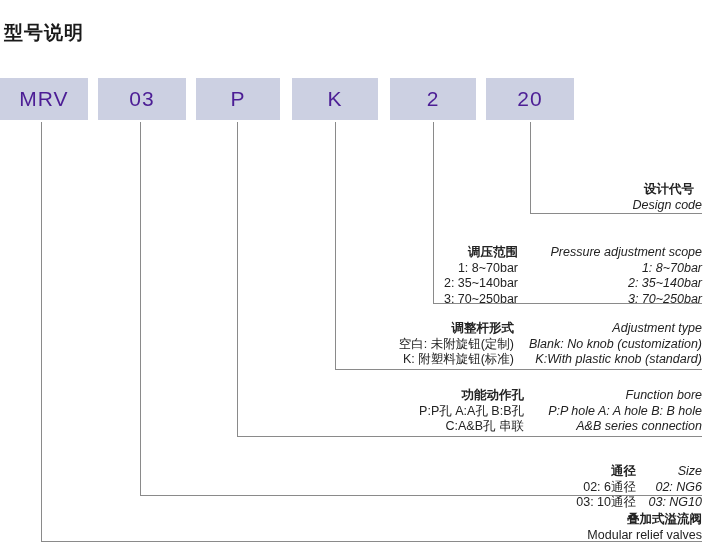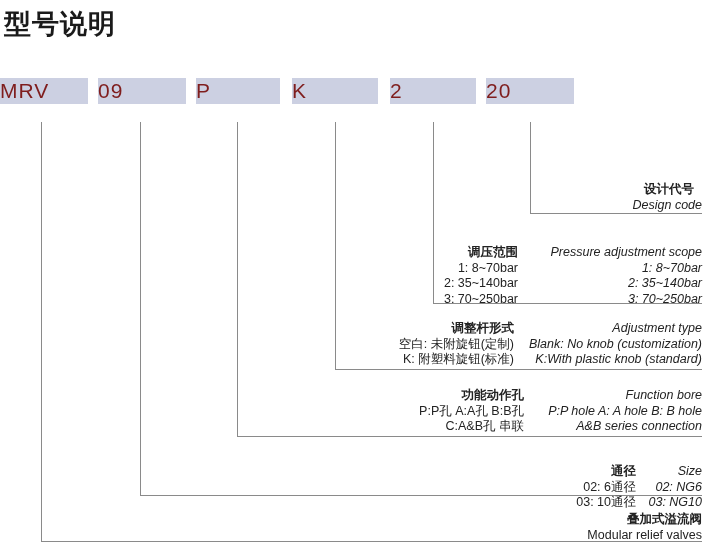--- a/index.html
+++ b/index.html
@@ -8,32 +8,32 @@
     background:#ffffff;
     font-family:"Liberation Sans","DejaVu Sans",sans-serif;
     color:#2b2b2b;
     overflow:hidden;
     position:relative;
   }
   #stage{position:absolute;left:0;top:0;width:705px;height:550px;}
 
   
   .title{
-    position:absolute;left:4px;top:6px;
-    font-size:27px;font-weight:bold;letter-spacing:1px;
+    position:absolute;left:4px;top:20px;
+    font-size:19px;font-weight:bold;letter-spacing:1px;
     color:#1a1a1a;
     white-space:nowrap;
   }
 
   
   .box{
-    position:absolute;top:78px;height:26px;
+    position:absolute;top:78px;height:42px;
     background:#ccd0e2;
-    display:flex;align-items:center;
-    font-size:21px;color:#7f1d1d;letter-spacing:1px;
+    display:flex;align-items:center;justify-content:center;
+    font-size:21px;color:#4c1d95;letter-spacing:1px;
   }
 
   
   .vline{position:absolute;width:1px;background:#8a8a8a;}
   .hline{position:absolute;height:1px;background:#8a8a8a;}
 
   
   .desc{
     position:absolute;
     display:flex;
@@ -55,21 +55,21 @@
 <body>
 
 <div id="stage">
 
   <div class="title">型号说明</div>
 
   <div class="box" style="left:0px;width:88px;">
     <span>MRV</span>
   </div>
   <div class="box" style="left:98px;width:88px;">
-    <span>09</span>
+    <span>03</span>
   </div>
   <div class="box" style="left:196px;width:84px;">
     <span>P</span>
   </div>
   <div class="box" style="left:292px;width:86px;">
     <span>K</span>
   </div>
   <div class="box" style="left:390px;width:86px;">
     <span>2</span>
   </div>

